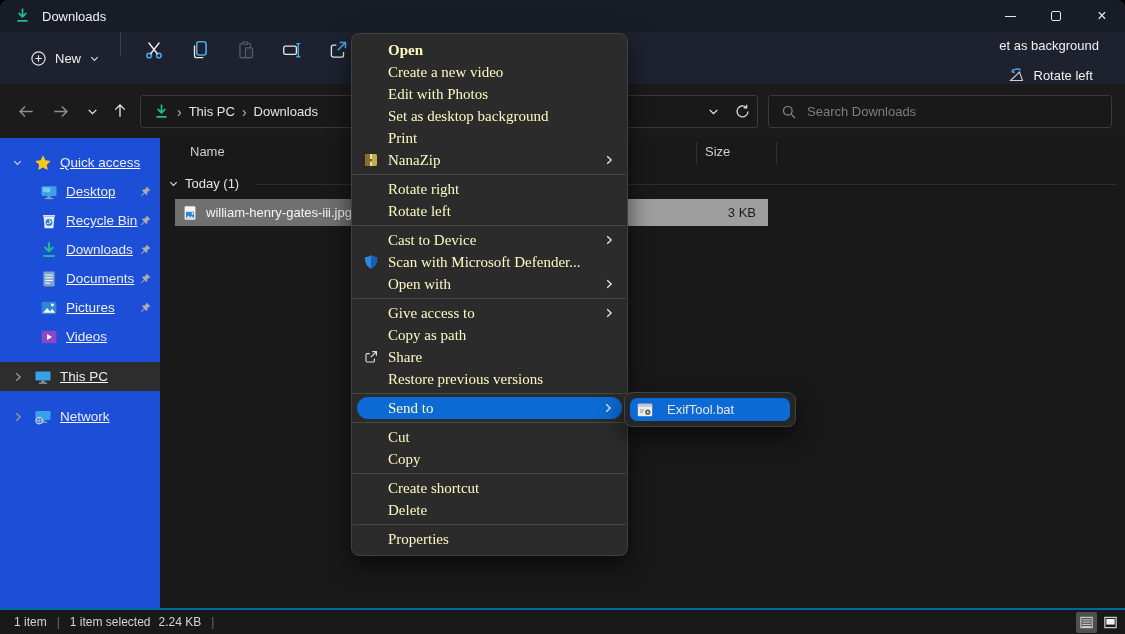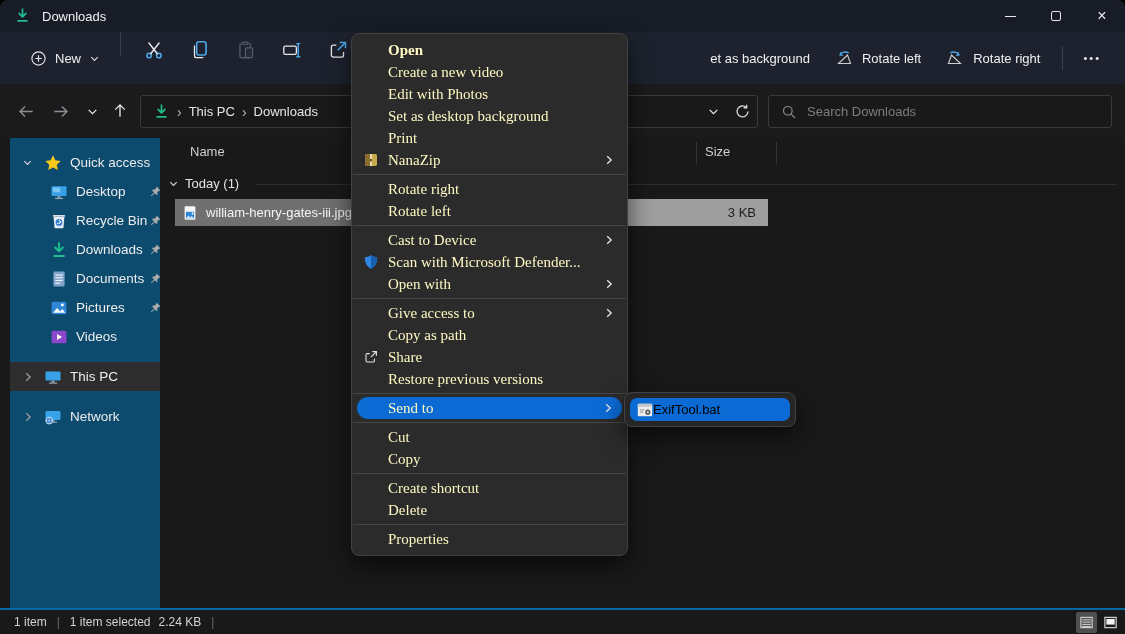--- a/index.html
+++ b/index.html
@@ -17,34 +17,34 @@
   .win-controls { position:absolute; right:0; top:0; height:32px; display:flex; }
   .win-btn { width:46px; height:32px; display:flex; align-items:center; justify-content:center; color:#e8e8e8; }
   .min-glyph { width:11px; height:1px; background:#e8e8e8; display:block; }
   .max-glyph { width:10px; height:10px; border:1px solid #e8e8e8; border-radius:2px; display:block; }
   .close-glyph { font-size:16px; line-height:16px; color:#e8e8e8; }
   
   .toolbar { position:absolute; top:32px; left:0; right:0; height:52px; background:#1d222e; display:flex; }
   .new-btn { display:flex; align-items:center; gap:8px; margin-left:20px; padding:6px 10px; border-radius:4px; color:#f0f0f0; font-size:13px; }
   .tb-sep { width:1px; height:24px; background:#3a4050; margin:0 10px; }
   .tb-icon { width:46px; height:36px; display:flex; align-items:center; justify-content:center; border-radius:4px; }
-  .tb-right { position:absolute; right:14px; top:0; height:52px; display:flex; align-items:center; }
+  .tb-right { position:absolute; right:14px; top:0; height:52px; display:flex; align-items:center;flex-direction:column; }
   .tb-label-btn { display:flex; align-items:center; gap:8px; font-size:13px; color:#f0f0f0; padding:6px 12px; border-radius:4px; }
   .tb-more { font-size:11px; letter-spacing:2px; color:#f0f0f0; padding:6px 10px; }
   
   .addressrow { position:absolute; top:84px; left:0; right:0; height:54px; background:#1b1b1b; }
   .nav-btn { position:absolute; top:13px; width:28px; height:28px; display:flex; align-items:center; justify-content:center; border-radius:4px; }
   .addr-box { position:absolute; left:140px; top:11px; width:618px; height:33px; background:#191919; border:1px solid #3a3a3a; border-radius:3px; display:flex; align-items:center; font-size:13px; color:#e4e4e4; }
   .addr-box .crumb-sep { color:#b9b9b9; margin:0 7px; font-size:14px; }
   .addr-right { position:absolute; right:6px; top:0; height:31px; display:flex; align-items:center; gap:14px; }
   .search-box { position:absolute; left:768px; top:11px; width:344px; height:33px; background:#191919; border:1px solid #3a3a3a; border-radius:3px; display:flex; align-items:center; }
   .search-box input { background:transparent; border:none; outline:none; color:#cfcfcf; font-size:13px; font-family:"Liberation Sans",sans-serif; width:270px; }
   .search-box input::placeholder { color:#7d7d7d; }
   
-  .sidebar { position:absolute; top:138px; left:10px; width:160px; bottom:26px; background:#0c4a6e; padding-top:10px; font-size:13.5px; }
+  .sidebar { position:absolute; top:138px; left:0; width:160px; bottom:26px; background:#1d4ed8; padding-top:10px; font-size:13.5px;text-decoration:underline; }
   .sb-row { position:relative; height:29px; display:flex; align-items:center; color:#ececec; }
   .sb-row.selected { background:#2d2d2d; }
   .sb-exp { position:absolute; left:12px; width:12px; height:12px; display:flex; align-items:center; }
   .sb-icon { width:18px; height:18px; flex:0 0 18px; }
   .sb-label { margin-left:8px; white-space:nowrap; }
   .sb-pin { position:absolute; right:8px; width:13px; height:13px; }
   
   .filepane { position:absolute; top:138px; left:160px; right:0; bottom:26px; background:#191919; }
   .col-header { position:absolute; top:6px; font-size:13px; color:#cfcfcf; }
   .col-line { position:absolute; top:4px; width:1px; height:22px; background:#333; }
@@ -64,21 +64,21 @@
   .ctx { position:absolute; left:351px; top:33px; width:277px; background:#2b2b2b; border:1px solid #404040; border-radius:8px; box-shadow:0 10px 24px rgba(0,0,0,.6); padding:5px 0; z-index:10; }
   .mi { position:relative; height:22px; display:flex; align-items:center; font-size:15px; color:#fef9c3; padding-left:36px;font-family:Liberation Serif, serif; }
   .mi.bold { font-weight:bold; }
   .mi .mi-icon { position:absolute; left:11px; width:16px; height:16px; }
   .mi .mi-chev { position:absolute; right:12px; width:12px; height:12px; }
   .mi.hl { margin:0 5px; padding-left:31px; background:#0c6ad4; border-radius:11px; }
   .mi.hl .mi-chev { right:8px; }
   .mi-sep { height:1px; background:#464646; margin:3px 1px; }
   
   .submenu { position:absolute; left:624px; top:392px; width:172px; background:#262626; border:1px solid #424242; border-radius:8px; box-shadow:0 10px 24px rgba(0,0,0,.6); padding:5px; z-index:11; }
-  .sub-item { height:23px; background:#0c6ad4; border-radius:7px; display:flex; align-items:center; gap:0; padding:0 7px; font-size:13px; color:#000000; }
+  .sub-item { height:23px; background:#0c6ad4; border-radius:7px; display:flex; align-items:center; gap:14px; padding:0 7px; font-size:13px; color:#e5e5e5; }
   .sub-item .sub-icon { width:16px; height:14px; }
   svg { display:block; }
 </style>
 </head>
 <body>
 
 <div class="window">
 
   <div class="titlebar">
     <span class="title-dl-icon">

